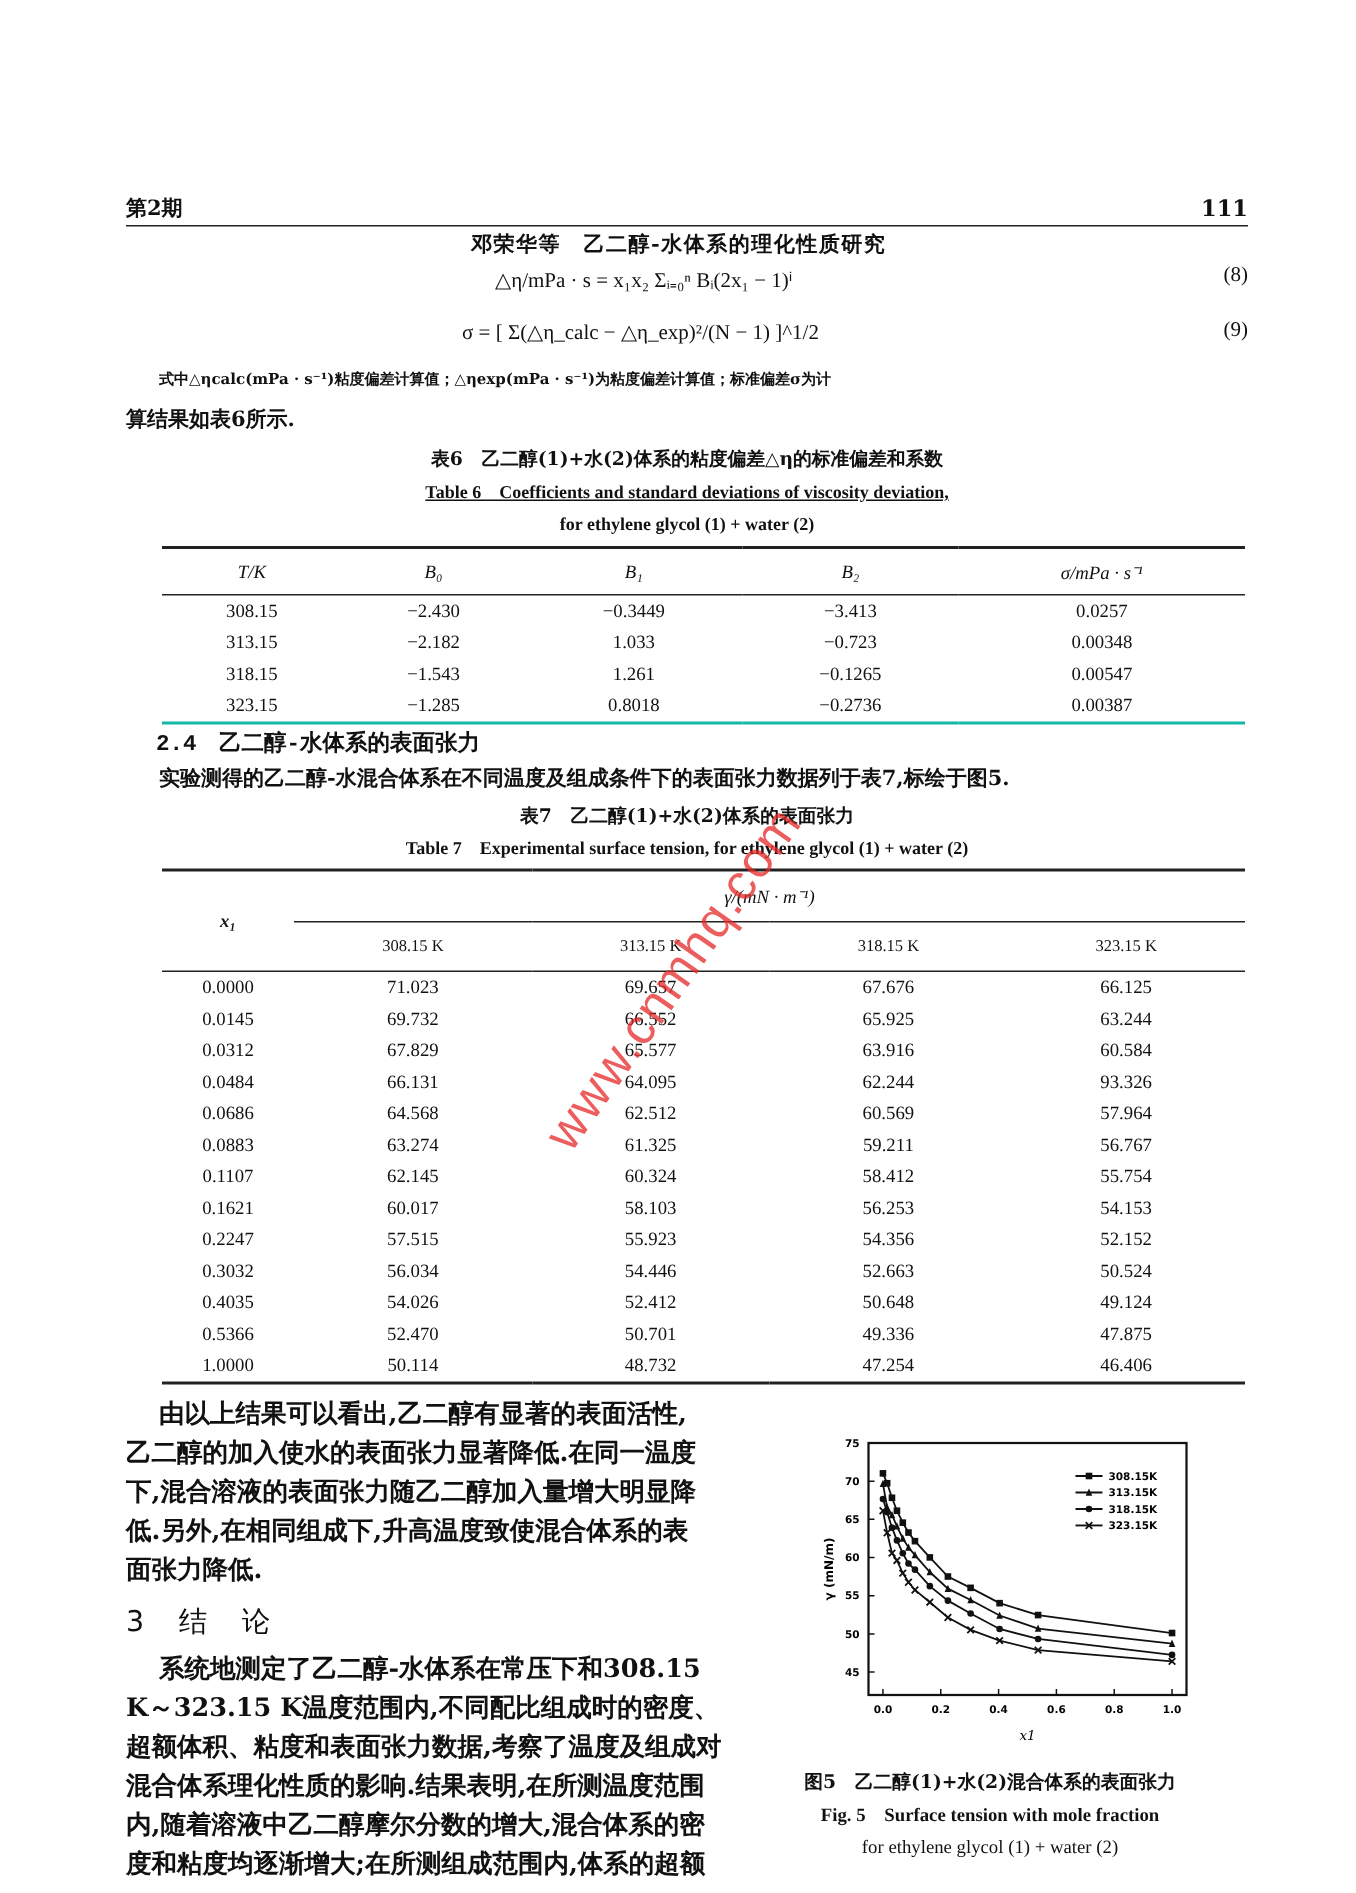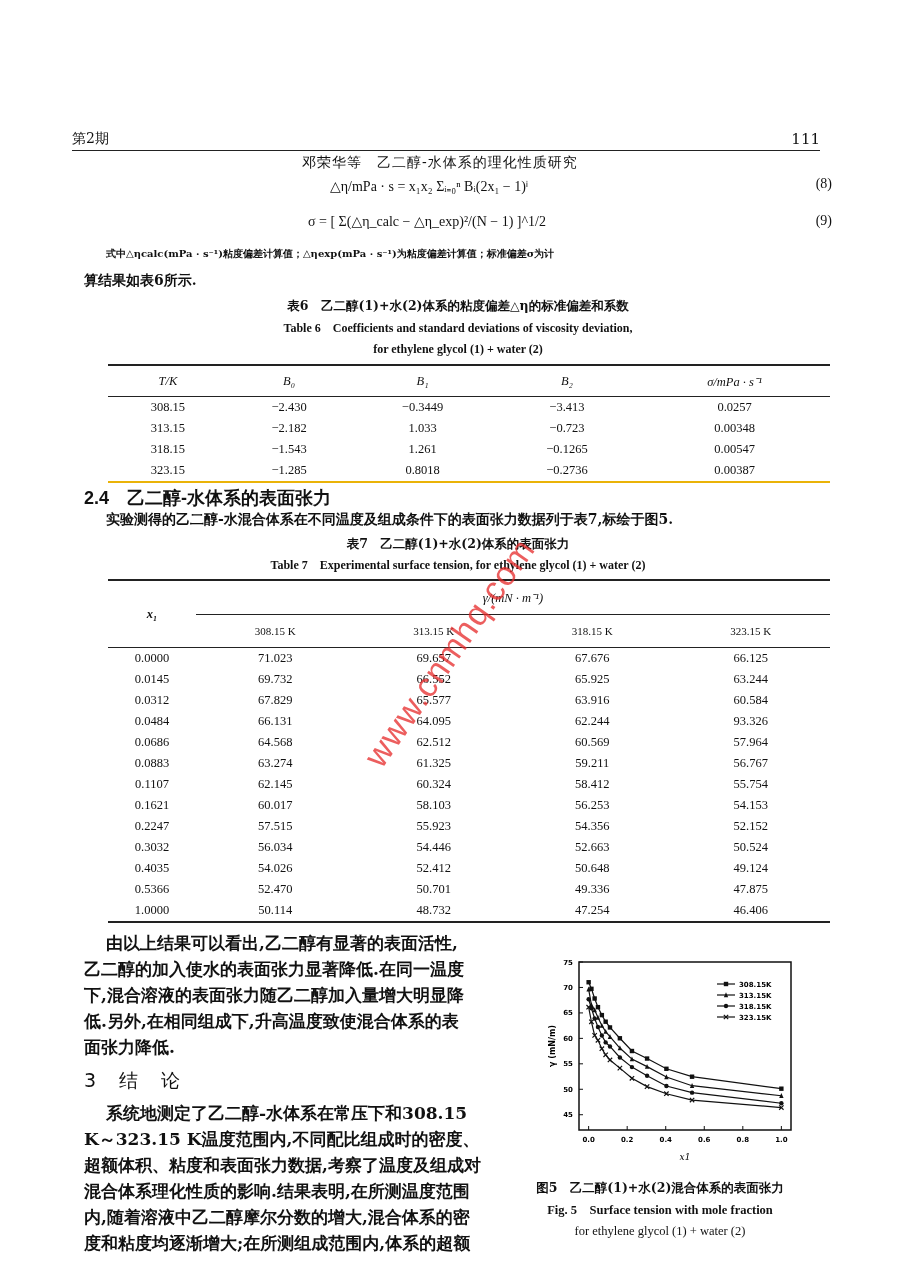--- a/index.html
+++ b/index.html
@@ -1,38 +1,38 @@
 <!DOCTYPE html>
 <html><head>
 <meta charset="utf-8">
 <style>
   html, body { margin:0; padding:0; background:#fff; }
   body { width:904px; height:1262px; position:relative; overflow:hidden;
          font-family:"DejaVu Serif","Liberation Serif",serif; color:#111; }
   .abs { position:absolute; }
-  .hdr { top:128px; left:72px; width:748px; height:22px; font-size:14px; font-weight:normal;
+  .hdr { top:128px; left:84px; width:748px; height:22px; font-size:14px; font-weight:bold;
          border-bottom:1.5px solid #222; }
   .hdr .l { position:absolute; left:0; top:2px; }
   .hdr .c { position:absolute; left:230px; top:2px; letter-spacing:1px;margin-top:24px; }
   .hdr .r { position:absolute; right:0; top:2px; font-size:15px; }
   .eq { font-size:14px; font-family:"Liberation Serif",serif; }
   .eqn { font-size:14px; font-family:"Liberation Serif",serif; right:72px; }
   .p { font-size:17px; font-weight:bold; line-height:26px; }
   .cap-cn { font-size:12.5px; font-weight:bold; text-align:center; }
   .cap-en { font-size:12px; font-weight:bold; text-align:center; font-family:"Liberation Serif",serif; }
   table { border-collapse:collapse; font-family:"Liberation Serif",serif; font-size:12.5px; }
   td, th { text-align:center; font-weight:normal; padding:0; }
-  .t6 { left:108px; top:364px; width:722px; border-top:2px solid #222; border-bottom:2px solid #eab308; }
+  .t6 { left:108px; top:364px; width:722px; border-top:2px solid #222; border-bottom:2px solid #14b8a6; }
   .t6 th { height:30px; border-bottom:1.5px solid #222; font-style:italic; }
   .t6 td { height:21px; }
   .t7 { left:108px; top:579px; width:722px; border-top:2px solid #222; border-bottom:2px solid #222; }
   .t7 th { height:33px; }
   .t7 .sub th { border-top:1.5px solid #222; border-bottom:1.5px solid #222; height:32px; font-size:11px; }
   .t7 td { height:21px; }
-  .sec { font-size:18px; font-weight:bold; font-family:Liberation Sans, sans-serif; }
+  .sec { font-size:15px; font-weight:bold; font-family:Liberation Mono, monospace;margin-left:20px; }
   .wm { color:rgba(230,40,40,0.75); font-family:"Liberation Sans",sans-serif; font-size:34px;
         transform:rotate(-55deg); transform-origin:left top; letter-spacing:1px; white-space:nowrap; }
   .fig { left:545px; top:950px; width:255px; height:220px; }
   .figcap { left:505px; width:310px; }
 </style>
 </head>
 <body>
 
 <div class="abs hdr">
   <span class="l">第2期</span>
@@ -42,21 +42,21 @@
 
 <div class="abs eq" style="top:176px;left:330px;">△η/mPa · s = x₁x₂ Σᵢ₌₀ⁿ Bᵢ(2x₁ − 1)ⁱ</div>
 <div class="abs eqn" style="top:176px;">(8)</div>
 <div class="abs eq" style="top:213px;left:308px;">σ = [ Σ(△η_calc − △η_exp)²/(N − 1) ]^1/2</div>
 <div class="abs eqn" style="top:213px;">(9)</div>
 
 <div class="abs p" style="top:241px;left:106px;width:740px;white-space:nowrap;font-size:10px;">式中△ηcalc(mPa · s⁻¹)粘度偏差计算值；△ηexp(mPa · s⁻¹)为粘度偏差计算值；标准偏差σ为计</div>
 <div class="abs p" style="top:267px;left:84px;font-size:14px;">算结果如表6所示.</div>
 
 <div class="abs cap-cn" style="top:298px;left:84px;width:748px;">表6　乙二醇(1)+水(2)体系的粘度偏差△η的标准偏差和系数</div>
-<div class="abs cap-en" style="top:320px;left:84px;width:748px;">Table 6　Coefficients and standard deviations of viscosity deviation,</div>
+<div class="abs cap-en" style="top:320px;left:84px;width:748px;text-decoration:underline;">Table 6　Coefficients and standard deviations of viscosity deviation,</div>
 <div class="abs cap-en" style="top:342px;left:84px;width:748px;">for ethylene glycol (1) + water (2)</div>
 
 <table class="abs t6">
   <thead>
     <tr>
       <th>T/K</th>
       <th>B₀</th>
       <th>B₁</th>
       <th>B₂</th>
       <th>σ/mPa · s⁻¹</th>

